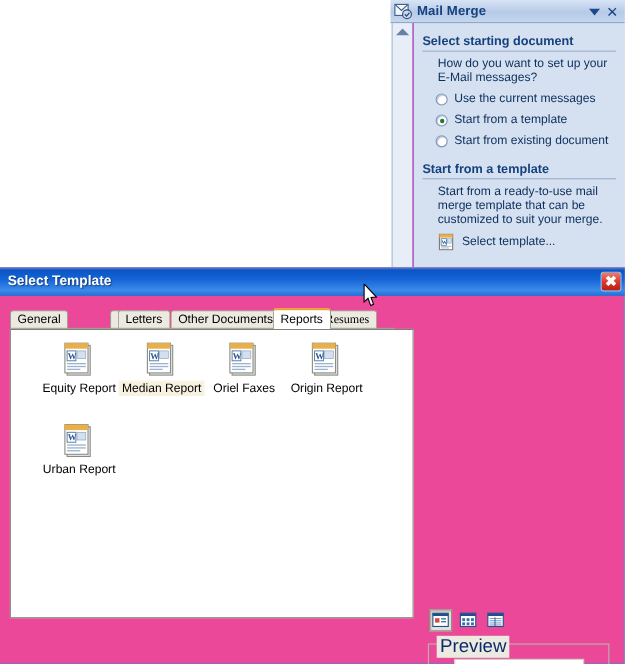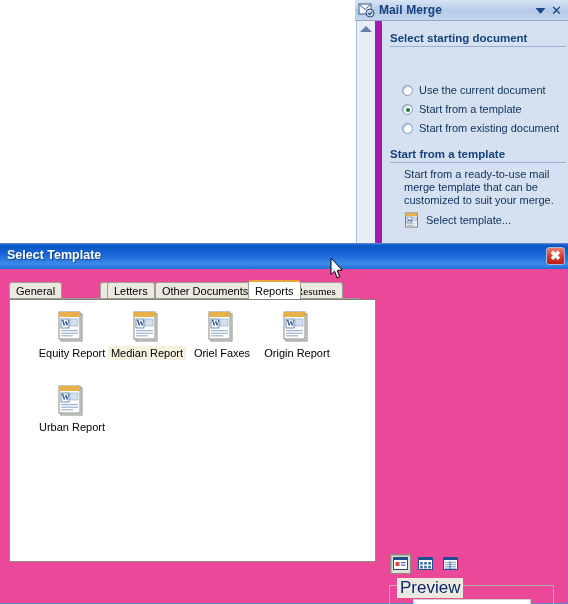--- a/index.html
+++ b/index.html
@@ -62,21 +62,21 @@
     left: 357px; top: 0;
     width: 18px; height: 22px;
   }
 
   
   #taskpane {
     position: absolute;
     left: 375px; top: 0;
     width: 193px; height: 243px;
     background: #d5e0f0;
-    border-left: 7px solid #a21caf;
+    border-left: 1px solid #a21caf;
     box-sizing: border-box;
   }
   #taskpane-header {
     position: absolute;
     left: 355px; top: 0;
     width: 213px; height: 21px;
     background: linear-gradient(#d8e4f5, #b6cae7 55%, #c5d7ee);
     border-bottom: 1px solid #8fa8c7;
     box-sizing: border-box;
   }
@@ -361,24 +361,25 @@
 <svg id="doc-scroll-thumbicon" viewBox="0 0 18 22">
   <rect x="2" y="3" width="13" height="13" fill="#f2f6fc" stroke="#44618f"></rect>
   <path d="M2.5 3.5 L8.5 10 L14.5 3.5" fill="none" stroke="#44618f" stroke-width="1.2"></path>
   <circle cx="12" cy="13" r="3.2" fill="#dbe6f5" stroke="#2d4d7d"></circle>
 </svg>
 
 <div id="taskpane">
 
   <div class="tp-heading" style="top:32px;">Select starting document</div>
 
+  <div class="tp-text" style="top:52px;">How do you want to set up your E-Mail messages?</div>
 
   <div class="tp-radio-row" style="top:83px;">
     <span class="tp-radio"></span>
-    <span class="tp-radio-label">Use the current document</span>
+    <span class="tp-radio-label">Use the current messages</span>
   </div>
   <div class="tp-radio-row" style="top:102px;">
     <span class="tp-radio checked"></span>
     <span class="tp-radio-label">Start from a template</span>
   </div>
   <div class="tp-radio-row" style="top:121px;">
     <span class="tp-radio"></span>
     <span class="tp-radio-label">Start from existing document</span>
   </div>
 

